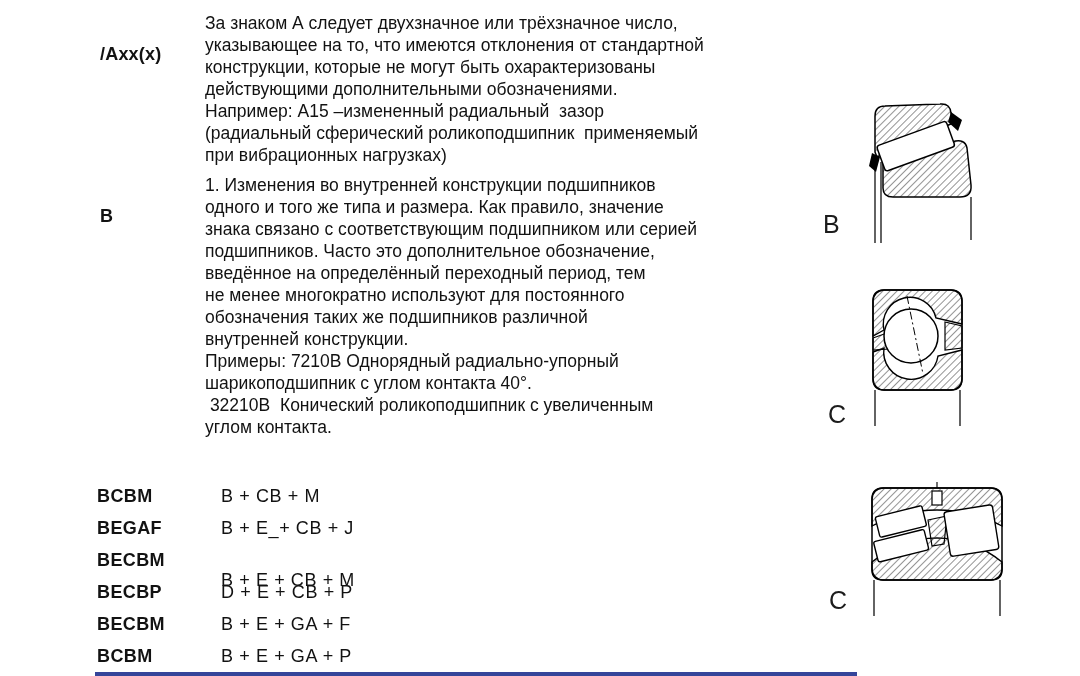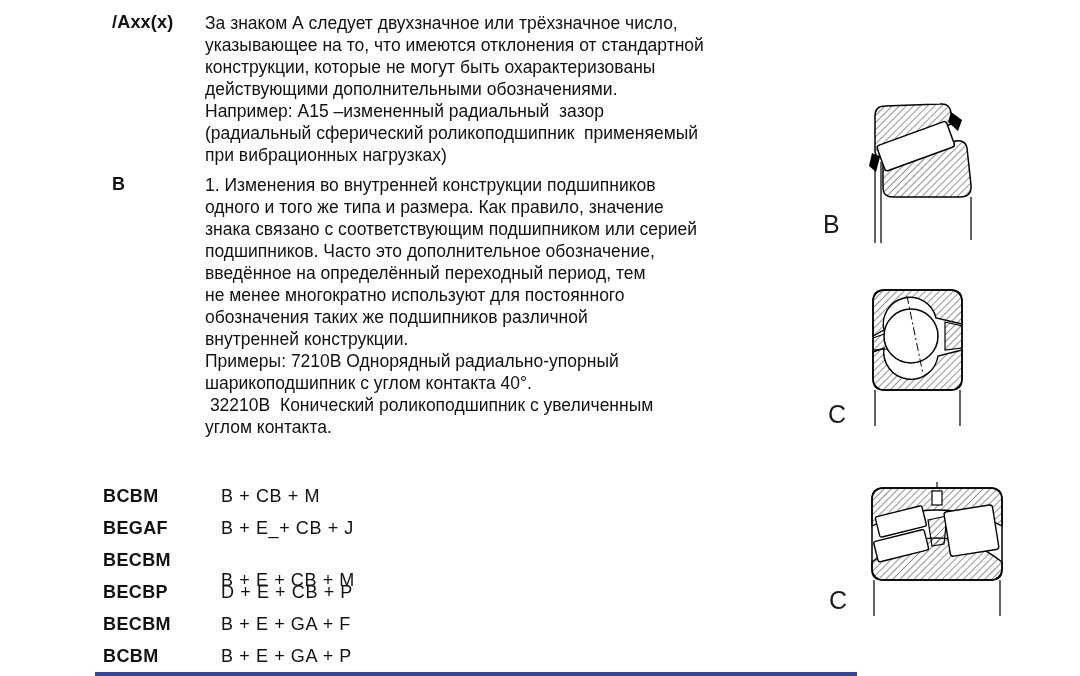--- a/index.html
+++ b/index.html
@@ -3,30 +3,30 @@
 <meta charset="utf-8">
 <style>
   html, body { margin: 0; padding: 0; }
   body { width: 1080px; height: 676px; overflow: hidden; }
   .page {
     position: relative; width: 1080px; height: 676px;
     background: #ffffff; color: #121212;
     font-family: "Liberation Sans", sans-serif;
   }
   .term {
-    position: absolute; left: 112px;
-    font-weight: bold; font-size: 18px; letter-spacing: 0.2px;
+    position: absolute; left: 100px;
+    font-weight: bold; font-size: 18px; letter-spacing: 0.2px; margin-top: 32px;
   }
   .body-text {
     position: absolute; left: 205px; width: 600px;
     font-size: 17.5px; line-height: 22px;
     white-space: pre-wrap;
   }
   .code-term {
-    position: absolute; left: 103px;
+    position: absolute; left: 97px;
     font-weight: bold; font-size: 18px; letter-spacing: 0.4px;
   }
   .code-formula {
     position: absolute; left: 221px;
     font-size: 18px; letter-spacing: 0.6px;
   }
   .fig { position: absolute; }
   .fig-label {
     position: absolute; font-size: 25px; color: #1c1c1c;
   }

